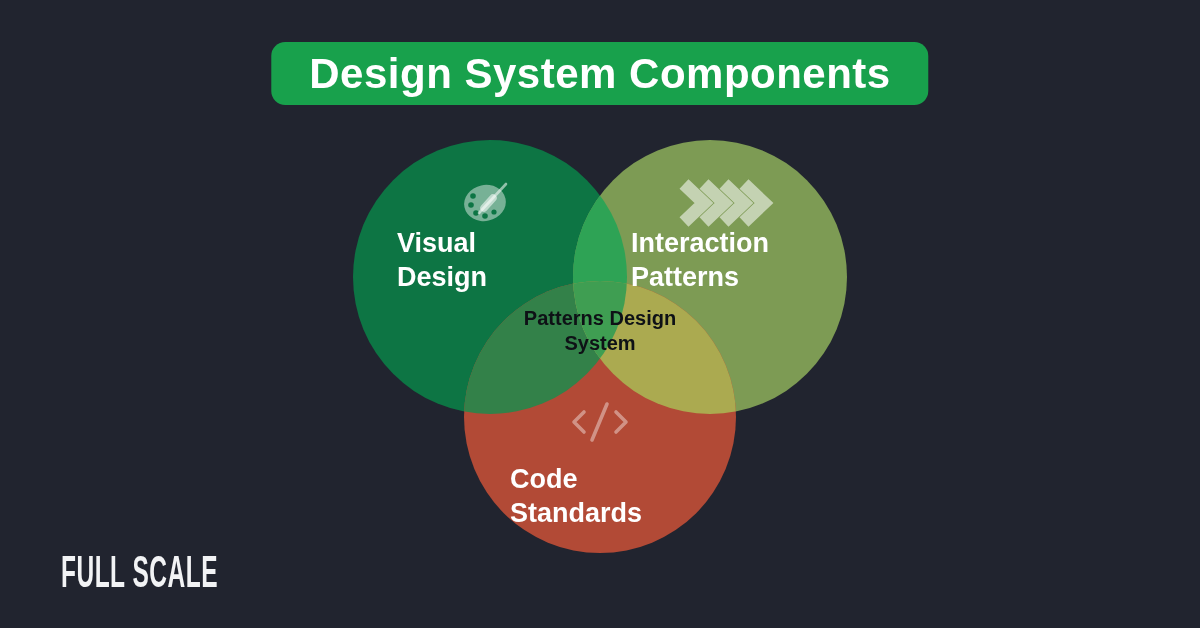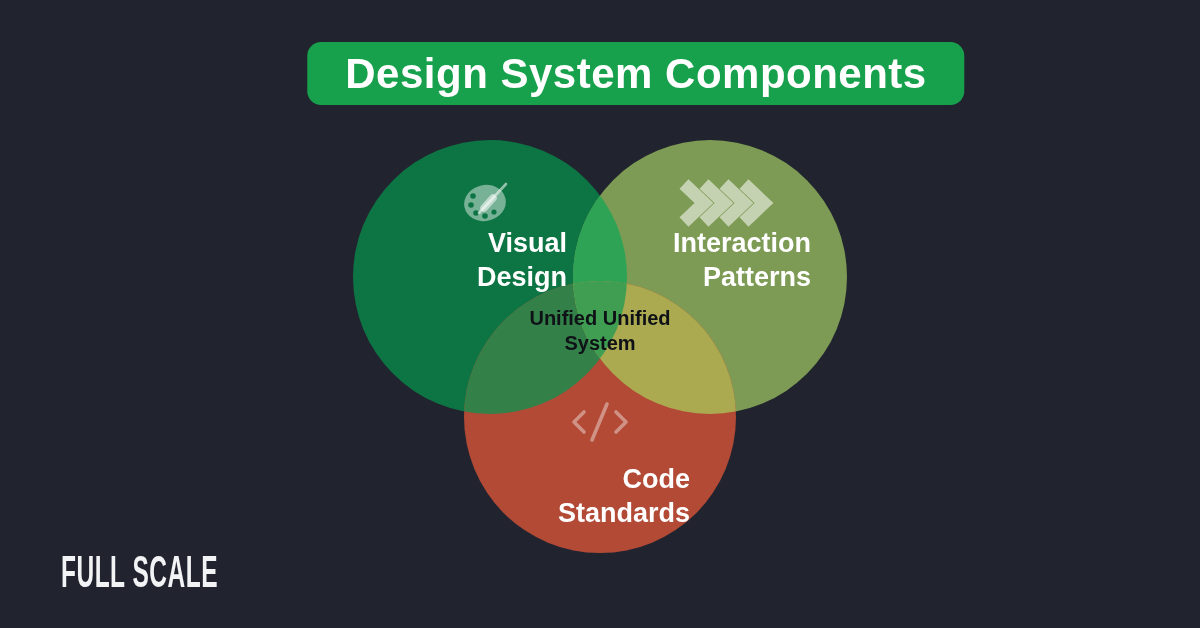--- a/index.html
+++ b/index.html
@@ -20,29 +20,28 @@
     height:63px;
     line-height:63px;
     padding:0 38px;
     background:#18a14c;
     border-radius:14px;
     color:#ffffff;
     font-size:42px;
     font-weight:700;
     letter-spacing:0.5px;
     white-space:nowrap;
-    margin-left:36px;
   }
   .venn-svg{
     position:absolute;
     top:0;left:0;
   }
   .circle-label{
     position:absolute;
-    text-align:right;
+    text-align:left;
     color:#ffffff;
     font-weight:700;
     font-size:27px;
     line-height:34px;
   }
   .label-visual{ left:397px; top:226px; width:170px; }
   .label-interaction{ left:631px; top:226px; width:180px; }
   .label-code{ left:510px; top:462px; width:180px; }
   .label-center{
     position:absolute;
@@ -129,17 +128,17 @@
       <path d="M616,412 L626,422 L616,432"></path>
     </g>
   </svg>
 
   <div class="circle-label label-visual">Visual Design</div>
 
   <div class="circle-label label-code">Code Standards</div>
 
   <div class="circle-label label-interaction">Interaction Patterns</div>
 
-  <div class="label-center">Unified Unified System</div>
+  <div class="label-center">Patterns Design System</div>
 
   <div class="brand-logo">FULL SCALE</div>
 
 </div>
 
 </body></html>

